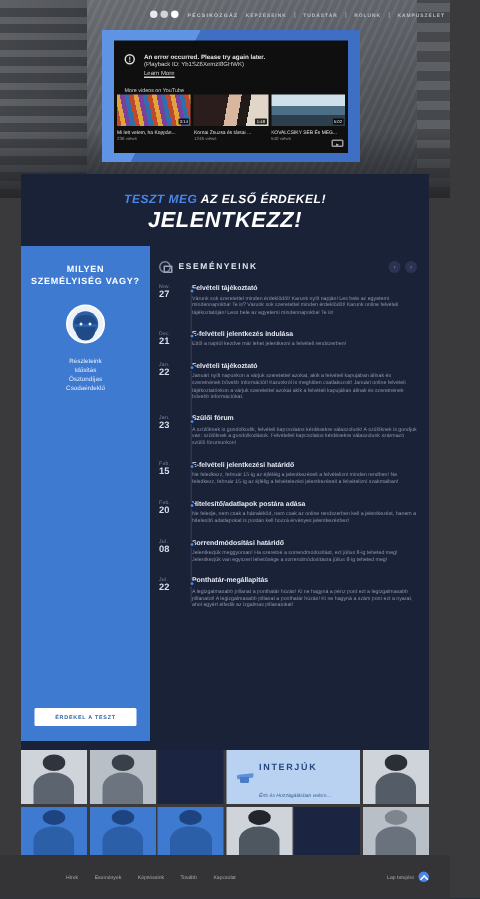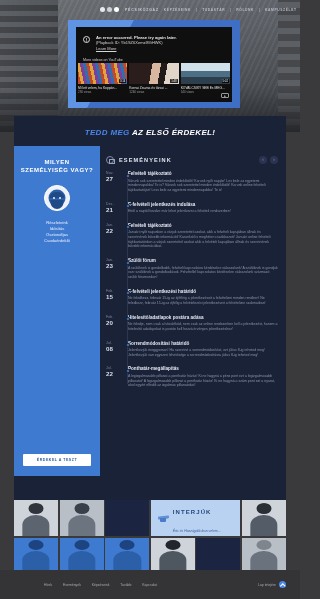--- a/index.html
+++ b/index.html
@@ -315,23 +315,24 @@
           <div class="thumb-views">540 views</div>
         </div>
       </div>
       <div class="yt-more">▸</div>
     </div>
   </div>
 
   <div class="panel">
     <div class="panel-head">
       <div class="kicker">
-        <span class="hl">TEDD MEG</span>
+        <span class="hl">TESZT MEG</span>
         <span class="wt">AZ ELSŐ ÉRDEKEL!</span>
       </div>
+      <div class="headline">JELENTKEZZ!</div>
     </div>
 
     <div class="panel-body">
 
       <div class="side">
         <div class="side-title">MILYEN SZEMÉLYISÉG VAGY?</div>
         <div class="avatar">
           <span class="face"></span>
           <span class="hair"></span>
           <span class="beard"></span>

